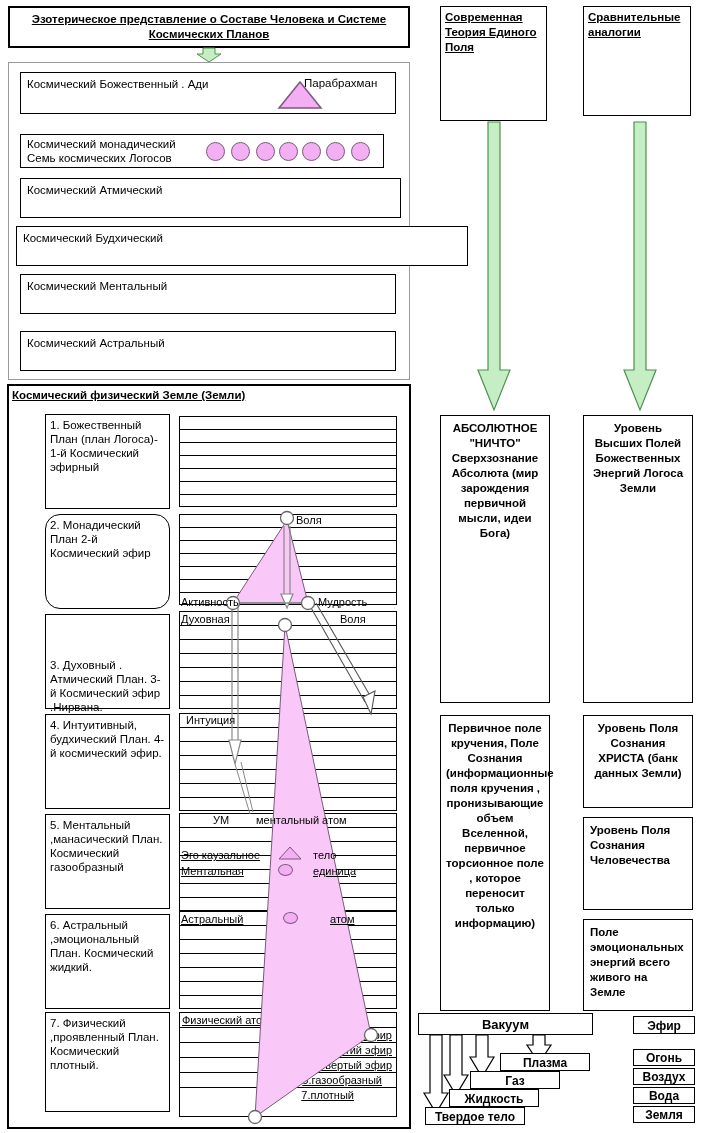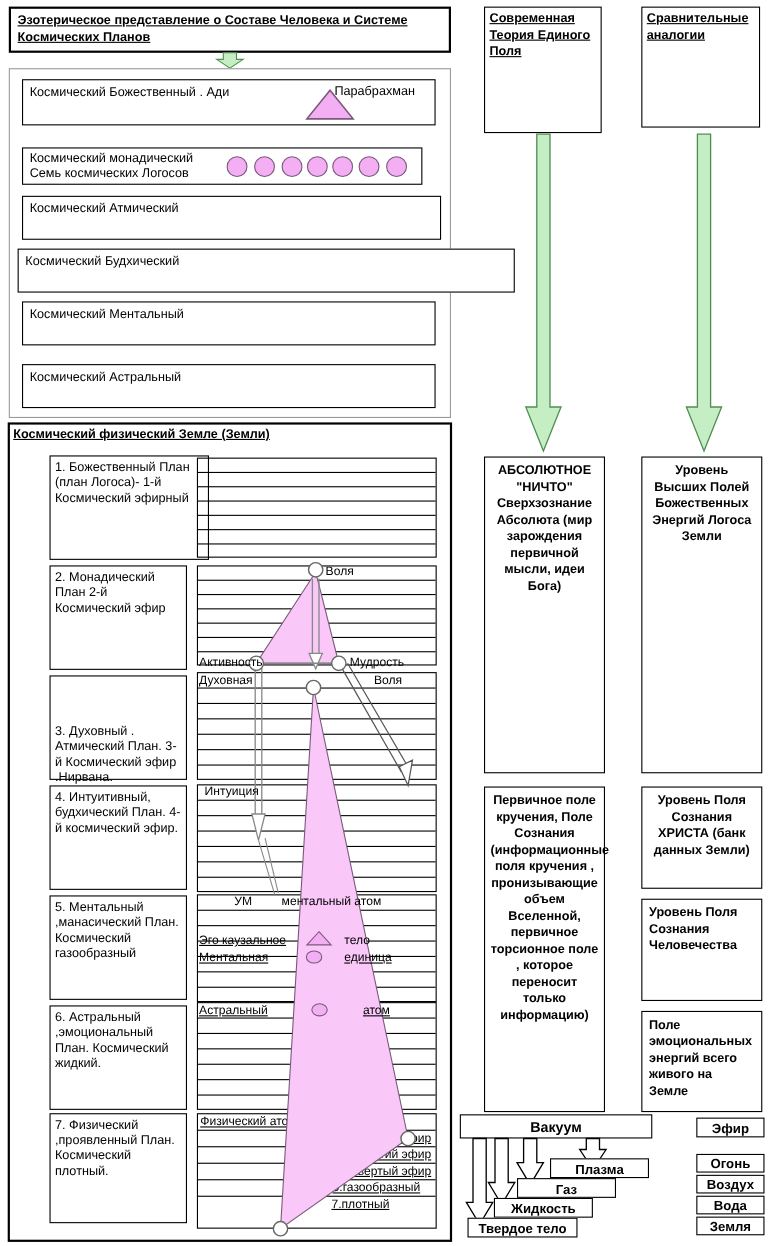--- a/index.html
+++ b/index.html
@@ -32,21 +32,21 @@
   svg{position:absolute;left:0;top:0;overflow:visible;}
 
   .circ{border:1px solid #7a5a7a;background:#f4aef4;border-radius:50%;}
 
   .gbox{border:1px solid #000;background:#fff;text-align:center;font-weight:bold;}
 </style>
 </head>
 <body>
 
 <div class="abs box2" style="left:8px;top:6px;width:402px;height:42px;">
-  <div class="ttl pad" style="padding:4px 6px;">Эзотерическое представление о Составе Человека и Системе Космических Планов</div>
+  <div class="ttl pad" style="padding:4px 6px;text-align:center;">Эзотерическое представление о Составе Человека и Системе Космических Планов</div>
 </div>
 
 <svg class="abs" style="left:196px;top:48px;width:30px;height:14px;">
   <polygon points="7,0 19,0 19,6 25,6 13,14 1,6 7,6" fill="#c5eec5" stroke="#4f8f4f" stroke-width="1"></polygon>
 </svg>
 
 <div class="abs greyframe" style="left:8px;top:62px;width:402px;height:318px;"></div>
 
 <div class="abs box" style="left:20px;top:72px;width:376px;height:42px;">
   <div class="plain" style="padding:4px 6px;">Космический Божественный .  Ади</div>
@@ -79,24 +79,24 @@
 <div class="abs box" style="left:20px;top:274px;width:376px;height:40px;">
   <div class="plain" style="padding:4px 6px;">Космический Ментальный</div>
 </div>
 <div class="abs box" style="left:20px;top:331px;width:376px;height:40px;">
   <div class="plain" style="padding:4px 6px;">Космический Астральный</div>
 </div>
 
 <div class="abs box" style="left:7px;top:384px;width:404px;height:745px;border-width:2px;"></div>
 <div class="abs ttl" style="left:12px;top:388px;width:320px;">Космический физический Земле (Земли)</div>
 
-<div class="abs box" style="left:45px;top:414px;width:145px;height:95px;">
+<div class="abs box" style="left:45px;top:414px;width:125px;height:95px;">
   <div class="plain" style="padding:3px 4px;">1. Божественный План (план Логоса)- 1-й Космический эфирный</div>
 </div>
-<div class="abs box" style="left:45px;top:514px;width:125px;height:95px;">
+<div class="abs box" style="left:45px;top:514px;width:125px;height:95px;border-radius:15px;">
   <div class="plain" style="padding:3px 4px;">2. Монадический План 2-й Космический эфир</div>
 </div>
 <div class="abs box" style="left:45px;top:614px;width:125px;height:95px;">
   <div class="plain" style="padding:3px 4px;margin-top:40px;">3. Духовный . Атмический План. 3-й Космический эфир .Нирвана.</div>
 </div>
 <div class="abs box" style="left:45px;top:714px;width:125px;height:95px;">
   <div class="plain" style="padding:3px 4px;">4. Интуитивный, будхический План. 4-й космический эфир.</div>
 </div>
 <div class="abs box" style="left:45px;top:814px;width:125px;height:95px;">
   <div class="plain" style="padding:3px 4px;">5. Ментальный ,манасический План. Космический газообразный</div>

